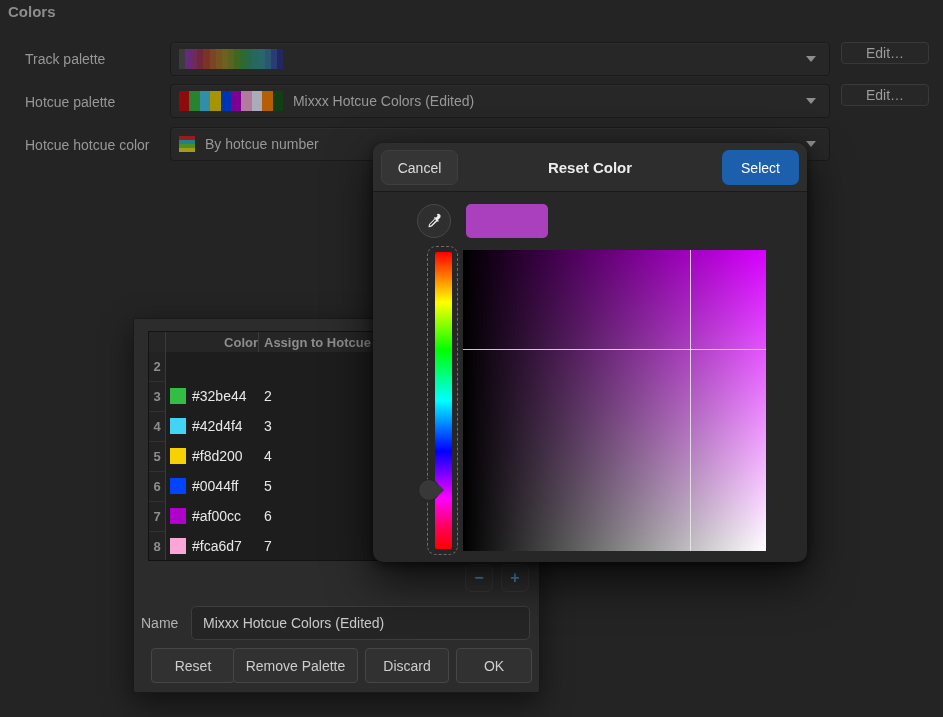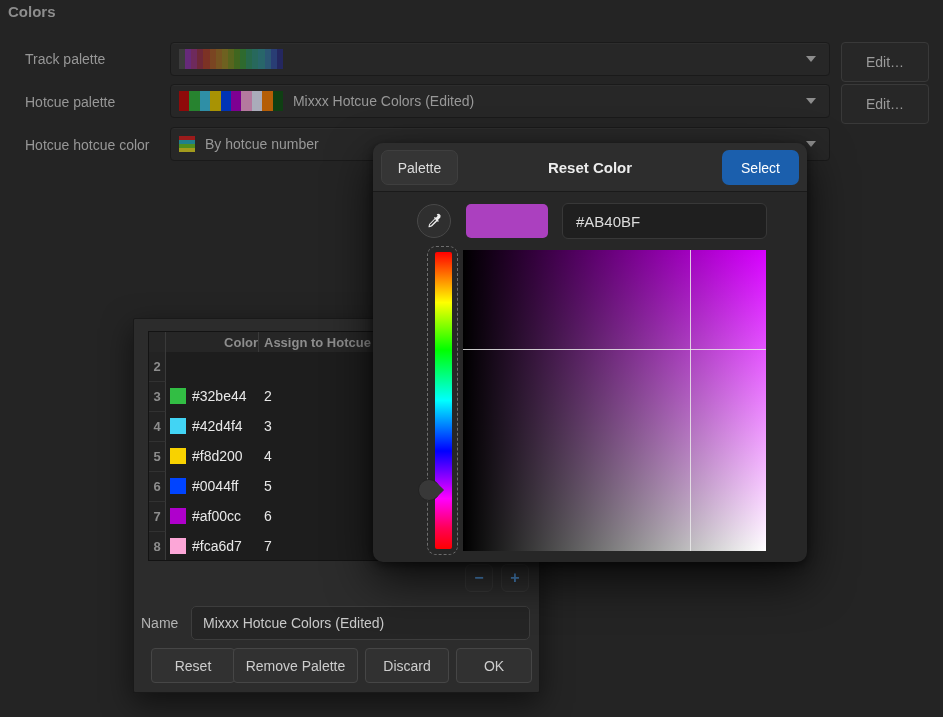--- a/index.html
+++ b/index.html
@@ -11,21 +11,21 @@
   .dropdown{position:absolute;left:170px;width:660px;height:34px;background:#272727;
             border:1px solid #1a1a1a;border-radius:4px;box-sizing:border-box;
             display:flex;align-items:center;box-shadow:inset 0 1px 0 rgba(255,255,255,0.03);}
   .swatch-strip{display:flex;height:20px;margin-left:8px;}
   .swatch-strip i{display:block;height:20px;}
   .stripe-icon{width:16px;height:16px;margin-left:8px;display:flex;flex-direction:column;}
   .stripe-icon i{display:block;flex:1;}
   .dd-value{color:#989898;font-size:14px;margin-left:10px;white-space:nowrap;}
   .caret{position:absolute;right:13px;top:50%;transform:translateY(-50%);width:0;height:0;
          border-left:5px solid transparent;border-right:5px solid transparent;border-top:6px solid #8d8d8d;}
-  .side-btn{position:absolute;left:841px;width:88px;height:40px;background:#272727;
+  .side-btn{position:absolute;left:841px;width:88px;height:22px;background:#272727;
             border:1px solid #393939;border-radius:4px;color:#9b9b9b;font-size:14px;
             box-sizing:border-box;font-family:inherit;display:flex;align-items:center;justify-content:center;cursor:default;}
   
   .editor{position:absolute;left:133px;top:318px;width:407px;height:375px;background:#2c2c2c;
           border:1px solid #191919;border-radius:2px;box-sizing:border-box;z-index:5;
           box-shadow:0 10px 30px rgba(0,0,0,0.55);}
   .table{position:absolute;left:14px;top:12px;width:386px;height:230px;background:#1d1d1d;
          border:1px solid #131313;box-sizing:border-box;overflow:hidden;}
   .thead{display:flex;height:20px;align-items:center;color:#8d8d8d;font-weight:bold;font-size:13px;background:#262626;}
   .th-num{width:17px;height:100%;border-right:1px solid #3a3a3a;box-sizing:border-box;}
@@ -217,31 +217,30 @@
     <span class="name-label">Name</span>
     <input class="name-input" type="text" value="Mixxx Hotcue Colors (Edited)" style="">
     <button class="dlg-btn" style="left:17px;width:84px">Reset</button>
     <button class="dlg-btn" style="left:99px;width:125px">Remove Palette</button>
     <button class="dlg-btn" style="left:231px;width:84px">Discard</button>
     <button class="dlg-btn" style="left:322px;width:76px">OK</button>
   </div>
 
   <div class="picker">
     <div class="picker-header">
-      <button class="btn-cancel">Palette</button>
+      <button class="btn-cancel">Cancel</button>
       <div class="picker-title">Reset Color</div>
       <button class="btn-select" id="btn-select" style="background: rgb(27, 95, 173);">Select</button>
     </div>
     <button class="eyedropper">
       <svg width="16" height="16" viewBox="0 0 16 16" fill="#ececec" xmlns="http://www.w3.org/2000/svg">
         <path d="M10.7 1.6a2.3 2.3 0 0 1 3.7 2.6c-.12.3-.3.58-.53.8l-1.9 1.9.5.5a.7.7 0 0 1-1 1l-.25-.25-5.1 5.1c-.3.3-.68.5-1.1.58l-1.9.4a.5.5 0 0 1-.6-.6l.4-1.9c.08-.42.28-.8.58-1.1l5.1-5.1-.25-.25a.7.7 0 0 1 1-1l.5.5 1.85-1.95zM9.1 6.3 4.2 11.2c-.14.14-.24.32-.28.52l-.2 1 .96-.2c.2-.04.38-.14.52-.28l4.9-4.9-1-1.04z"></path>
       </svg>
     </button>
     <div class="cur-swatch" id="cur-swatch" style="background: rgb(171, 64, 191);"></div>
-    <input class="hex-input" type="text" value="#AB40BF" style="">
     <div class="hue-ring"></div>
     <div class="hue-bar"></div>
     <div class="hue-handle" id="hue-handle" style="top: 336px;"></div>
     <div class="sv-square" id="sv-square" style="background: linear-gradient(to right, rgb(0, 0, 0), rgba(0, 0, 0, 0)), linear-gradient(rgb(215, 0, 255), rgb(255, 255, 255));">
       <div class="cross-v" id="cross-v" style="left: 227px;"></div>
       <div class="cross-h" id="cross-h" style="top: 99px;"></div>
     </div>
   </div>
 
 </div>

